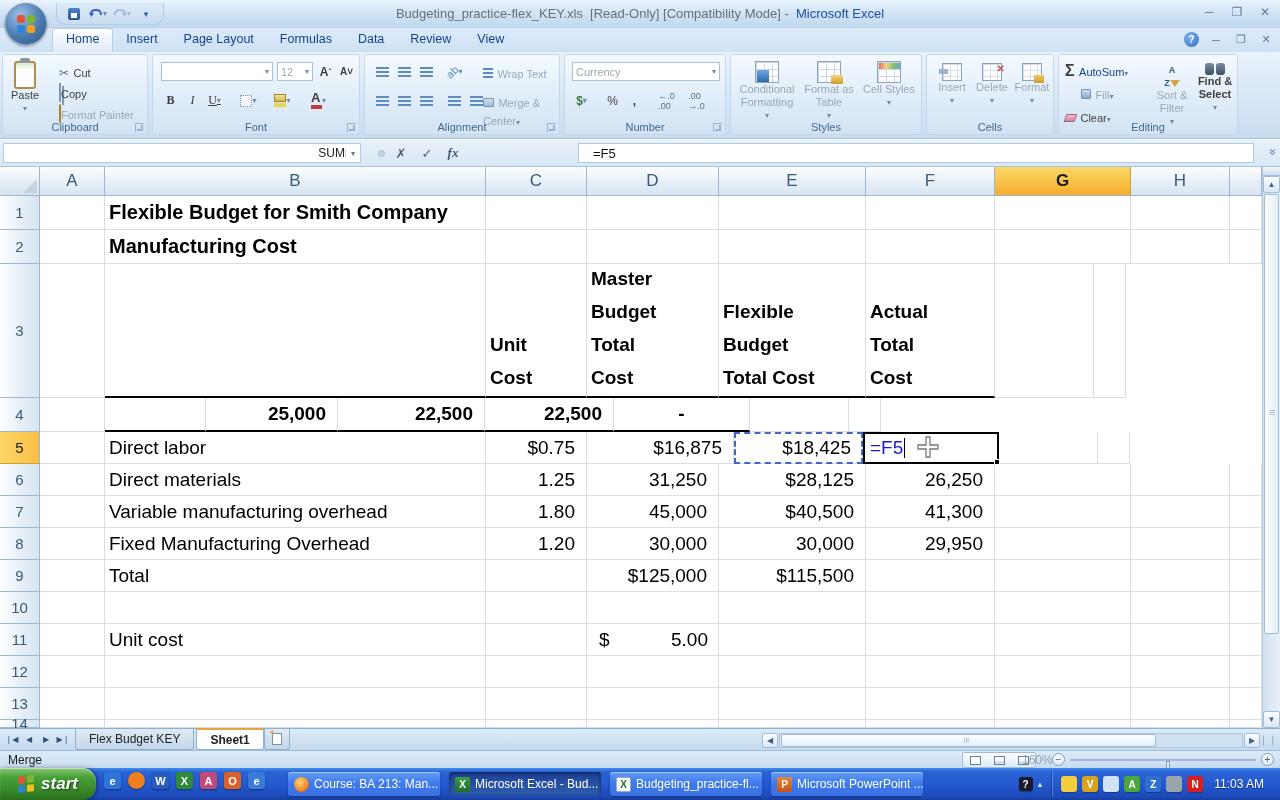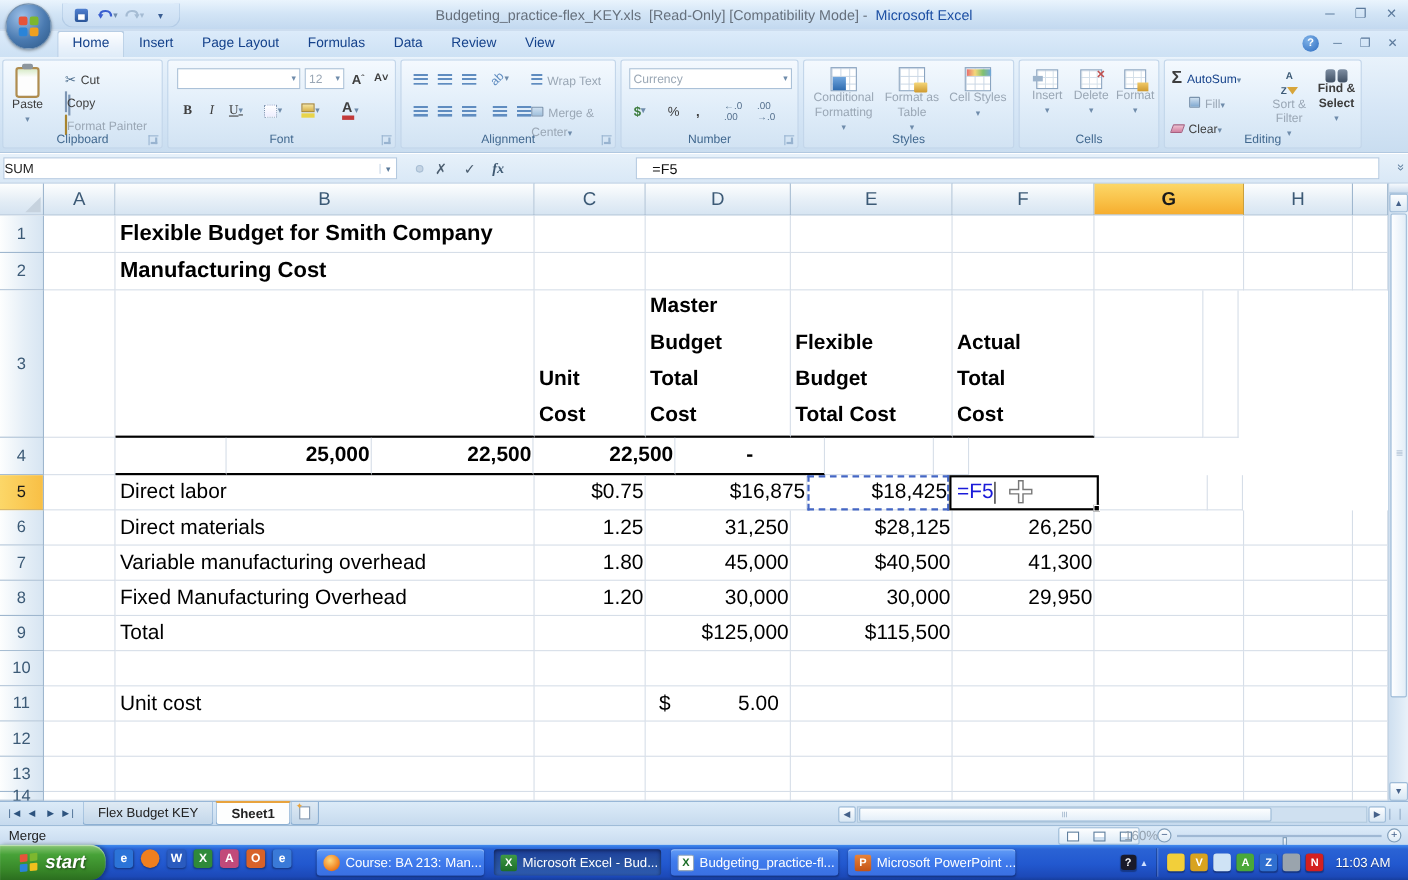--- a/index.html
+++ b/index.html
@@ -65,41 +65,41 @@
 .cell-ico.fmt:after{content:"";position:absolute;right:-3px;bottom:-3px;width:10px;height:8px;background:linear-gradient(#f0c968,#cf9a2f)}
 .az-ico{font-size:9px;font-weight:bold;color:#3c5a76;line-height:9px;text-align:left}
 .funnel{display:inline-block;width:0;height:0;border-left:5px solid transparent;border-right:5px solid transparent;border-top:7px solid #d7a53a;vertical-align:middle}
 .bino{width:20px;height:12px;position:relative}
 .bino:before,.bino:after{content:"";position:absolute;top:0;width:9px;height:12px;background:linear-gradient(#7e8ea2,#3f4f63);border-radius:3px}
 .bino:before{left:0}.bino:after{right:0}
 
 
 #fbar{position:absolute;top:140px;left:0;width:1280px;height:27px;background:linear-gradient(#e7f1fa,#d9e8f6);border-bottom:1px solid #aac3dd;display:flex;align-items:center}
 #namebox{position:absolute;left:3px;top:3px;width:358px;height:20px;background:#fff;border:1px solid #b3c9e0;display:flex;align-items:center}
-#namebox .nb-text{flex:1;text-align:left;font-size:12px;color:#222}
+#namebox .nb-text{flex:1;text-align:right;font-size:12px;color:#222}
 #namebox .nb-arrow{width:15px;border-left:1px solid #c9d8e8;font-size:8px;color:#5a7a9a;text-align:center}
 #fbtns{position:absolute;left:378px;top:3px;display:flex;align-items:center;gap:6px;height:20px}
 .fdot{width:7px;height:7px;border-radius:50%;background:#c4d4e4;border:1px solid #a8bed4}
 .fbtn{font-size:13px;color:#4c5e70;width:20px;text-align:center}
 .fx{font-family:"Liberation Serif",serif;font-style:italic;font-weight:bold;color:#3e5871;font-size:13px}
 #formula-area{position:absolute;left:578px;top:3px;right:26px;height:20px;background:#fff;border:1px solid #b3c9e0;display:flex;align-items:center;padding-left:14px;font-size:13px;color:#111}
 #fexpand{position:absolute;right:4px;top:5px;font-size:12px;color:#5a7a9a;transform:rotate(-90deg)}
 
 
 #colhdrs{position:absolute;top:167px;left:0;width:1262px;height:29px;display:flex}
 #corner{width:40px;height:29px;background:linear-gradient(#fdfefe,#e2ecf5 60%,#d5e3f1);border-right:1px solid #9eb6ce;border-bottom:1px solid #9eb6ce;position:relative}
 #corner:after{content:"";position:absolute;right:2px;bottom:2px;width:0;height:0;border-left:14px solid transparent;border-bottom:14px solid #c6d2de}
 .colhdr{height:29px;border-right:1px solid #9eb6ce;border-bottom:1px solid #9eb6ce;background:linear-gradient(#fdfefe,#e6eff7 55%,#d7e5f2);display:flex;align-items:center;justify-content:center;font-size:17px;color:#3c5a76;flex:none}
 .colhdr.sel{background:linear-gradient(#fcd768,#f9c148 55%,#f6ad2e);color:#1a1a1a;border-right:1px solid #caa03c;font-weight:bold}
 #gridbody{position:absolute;top:196px;left:0;width:1262px;height:532px;background:#fff;overflow:hidden}
 .grow{display:flex;width:1262px}
 .rowhdr{width:40px;flex:none;border-right:1px solid #9eb6ce;border-bottom:1px solid #9eb6ce;background:linear-gradient(90deg,#fdfefe,#e6eff7 55%,#d7e5f2);display:flex;align-items:center;justify-content:center;font-size:15px;color:#3c5a76}
 .rowhdr.sel{background:linear-gradient(90deg,#fcd768,#f8bf45);color:#1a1a1a;border-bottom:1px solid #caa03c}
 .cell{flex:none;border-right:1px solid #d6dee8;border-bottom:1px solid #d6dee8;font-size:19px;color:#000;padding:0 4px;display:flex;align-items:center;white-space:nowrap;overflow:visible}
-.cell.r{justify-content:flex-end;padding-right:1px}
+.cell.r{justify-content:flex-end;padding-right:11px}
 .cell.b{font-weight:bold}
 .cell.fs20{font-size:20px}
 .cell.hdr{white-space:pre-line;line-height:33px;align-items:flex-end;padding-bottom:2px;overflow:hidden}
 .cell.dash{justify-content:center}
 .cell.ul{border-bottom:2px solid #000}
 .cell.ants{outline:2px dashed #4466c4;outline-offset:-2px;position:relative}
 .cell.edit{position:relative;border:2px solid #000;background:#fff;color:#1b1bd9;justify-content:flex-start;padding-left:5px}
 .cell.edit:after{content:"";width:1px;height:20px;background:#000;margin-left:1px}
 .cell .handle{position:absolute;right:-3px;bottom:-3px;width:6px;height:6px;background:#000;border:1px solid #fff}
 .cell.acct{padding:0 10px 0 12px}

